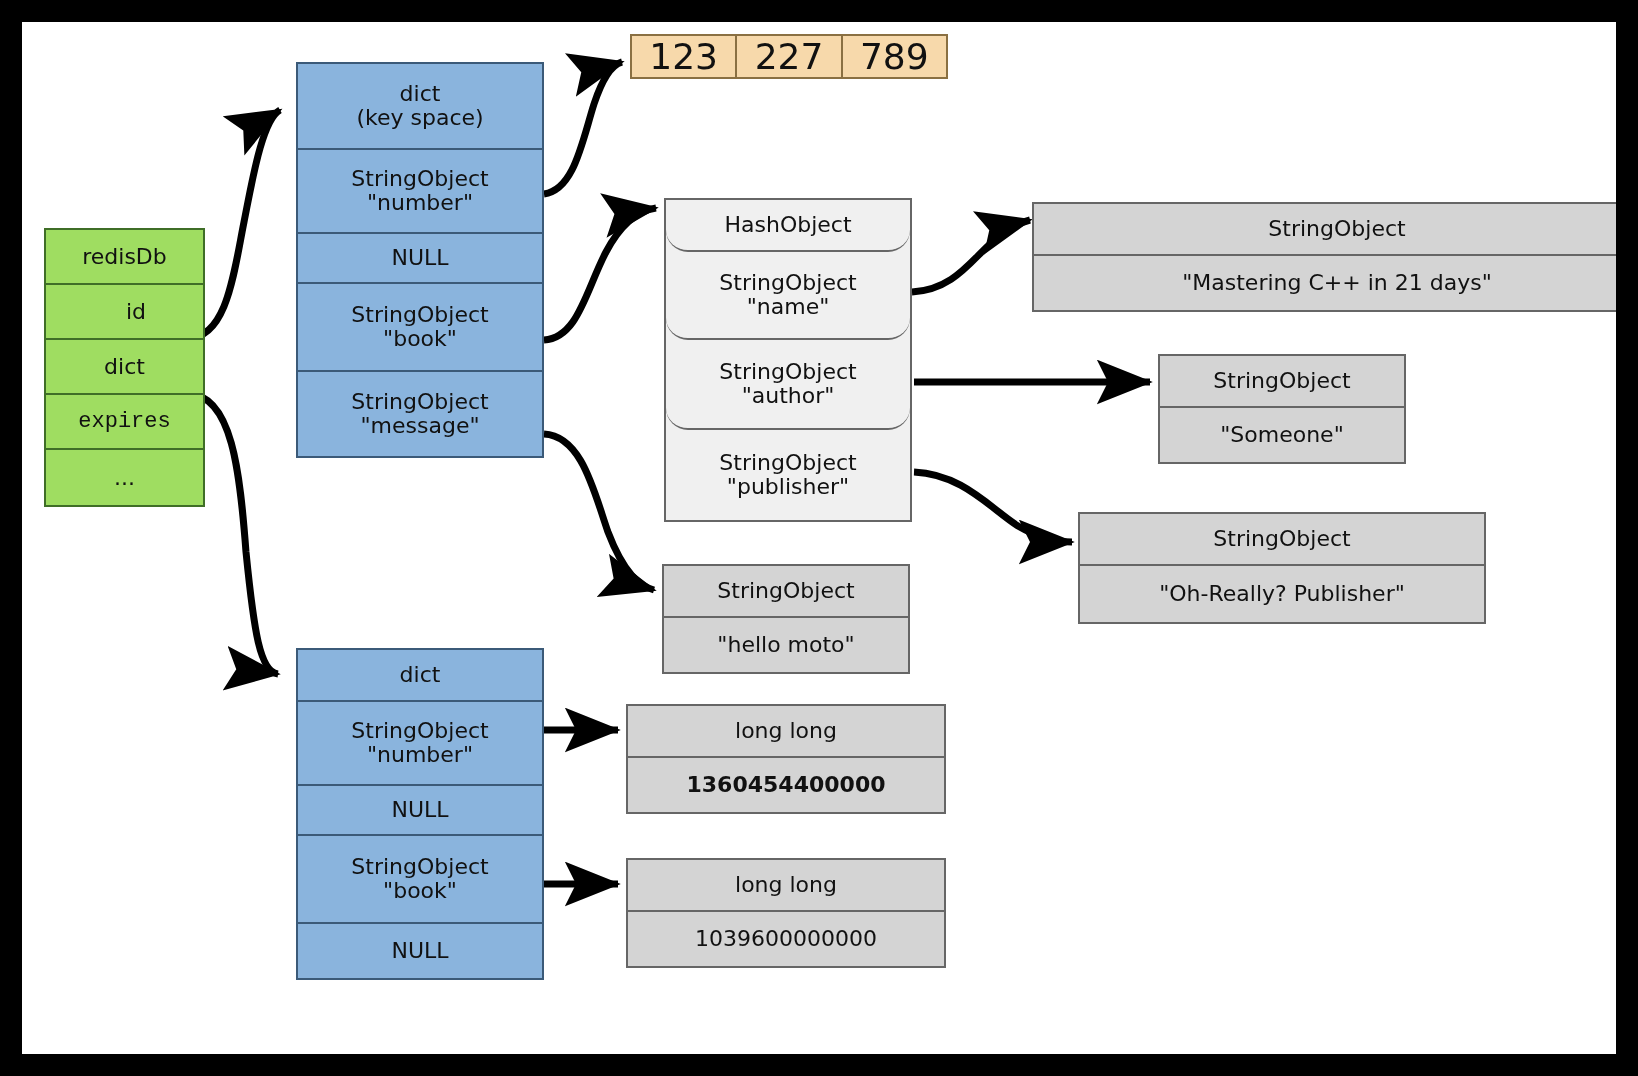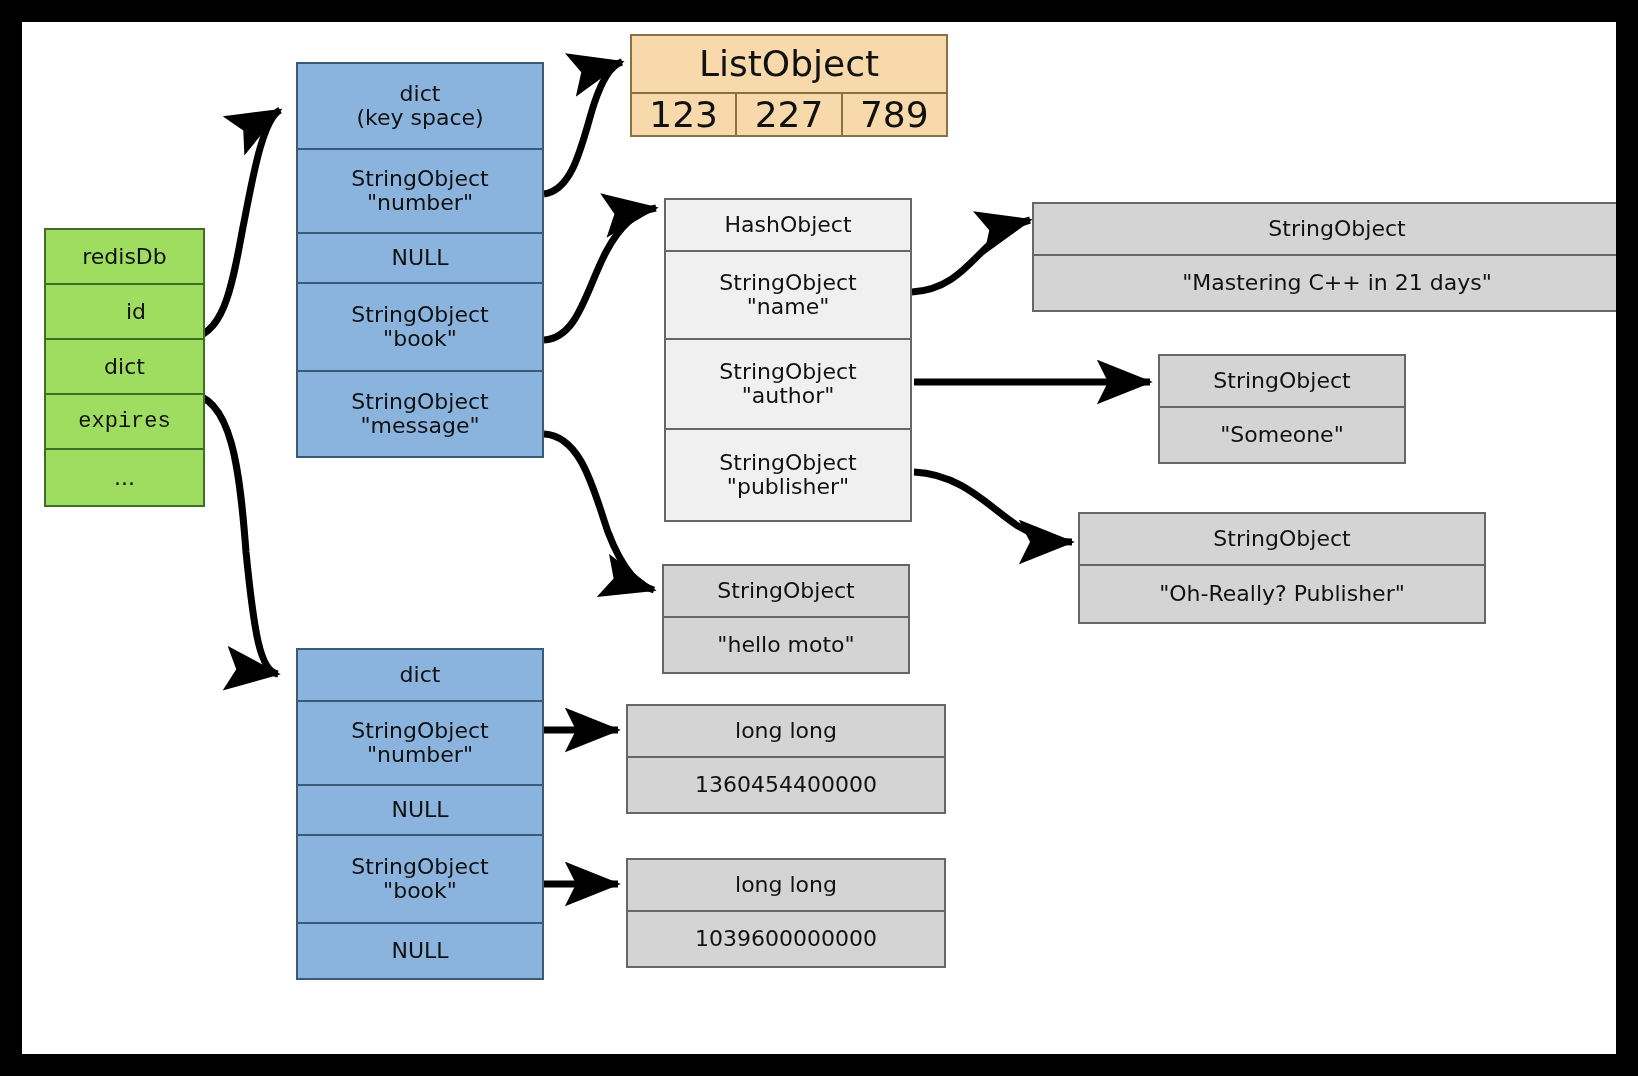--- a/index.html
+++ b/index.html
@@ -51,21 +51,21 @@
   .blue { background: #8ab4dd; border-color: #3b5a78; }
   .blue .cell { border-bottom-color: #3b5a78; }
 
   .orange { background: #f7d9ab; border-color: #8a7042; }
   .orange .cell { border-bottom-color: #8a7042; }
 
   .grey { background: #d4d4d4; border-color: #666666; }
   .grey .cell { border-bottom-color: #666666; }
 
   .white { background: #f0f0f0; border-color: #666666; }
-  .white .cell { border-bottom-color: #666666; }
+  .white .cell { border-bottom-color: #666666; border-radius: 22px; }
   .f34 { font-size: 22px; }
   .f36 { font-size: 36px; }
 
   
   .hrow {
     display: flex;
     flex-direction: row;
     flex: 1;
     border-bottom: none;
   }
@@ -137,21 +137,20 @@
       <div class="cell f34" style="height:84px;">StringObject
 "number"</div>
       <div class="cell f34" style="height:50px;">NULL</div>
       <div class="cell f34" style="height:88px;">StringObject
 "book"</div>
       <div class="cell f34" style="height:84px;">StringObject
 "message"</div>
     </div>
 
     <div class="node orange" style="left:608px; top:12px; width:318px;">
-      <div class="cell f36" style="height:58px;">ListObject</div>
       <div class="hrow" style="height:56px;text-align:right;">
         <div class="hcell">123</div>
         <div class="hcell">227</div>
         <div class="hcell">789</div>
       </div>
     </div>
 
     <div class="node white" style="left:642px; top:176px; width:248px;">
       <div class="cell f34" style="height:52px;">HashObject</div>
       <div class="cell f34" style="height:88px;">StringObject
@@ -187,21 +186,21 @@
       <div class="cell f34" style="height:84px;">StringObject
 "number"</div>
       <div class="cell f34" style="height:50px;">NULL</div>
       <div class="cell f34" style="height:88px;">StringObject
 "book"</div>
       <div class="cell f34" style="height:54px;">NULL</div>
     </div>
 
     <div class="node grey" style="left:604px; top:682px; width:320px;">
       <div class="cell f34" style="height:52px;">long long</div>
-      <div class="cell f34" style="height:54px;">1360454400000</div>
+      <div class="cell f34" style="height:54px;font-weight:bold;">1360454400000</div>
     </div>
 
     <div class="node grey" style="left:604px; top:836px; width:320px;">
       <div class="cell f34" style="height:52px;">long long</div>
       <div class="cell f34" style="height:54px;">1039600000000</div>
     </div>
 
   </div>
 </div>
 

